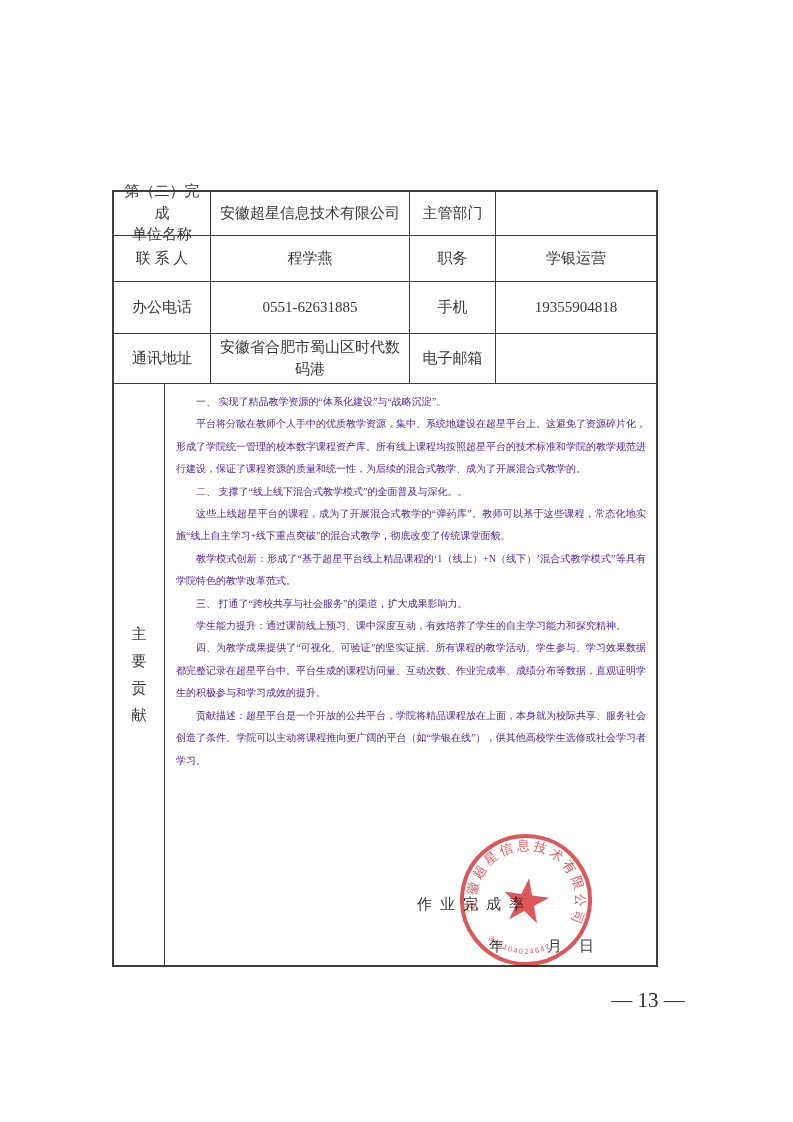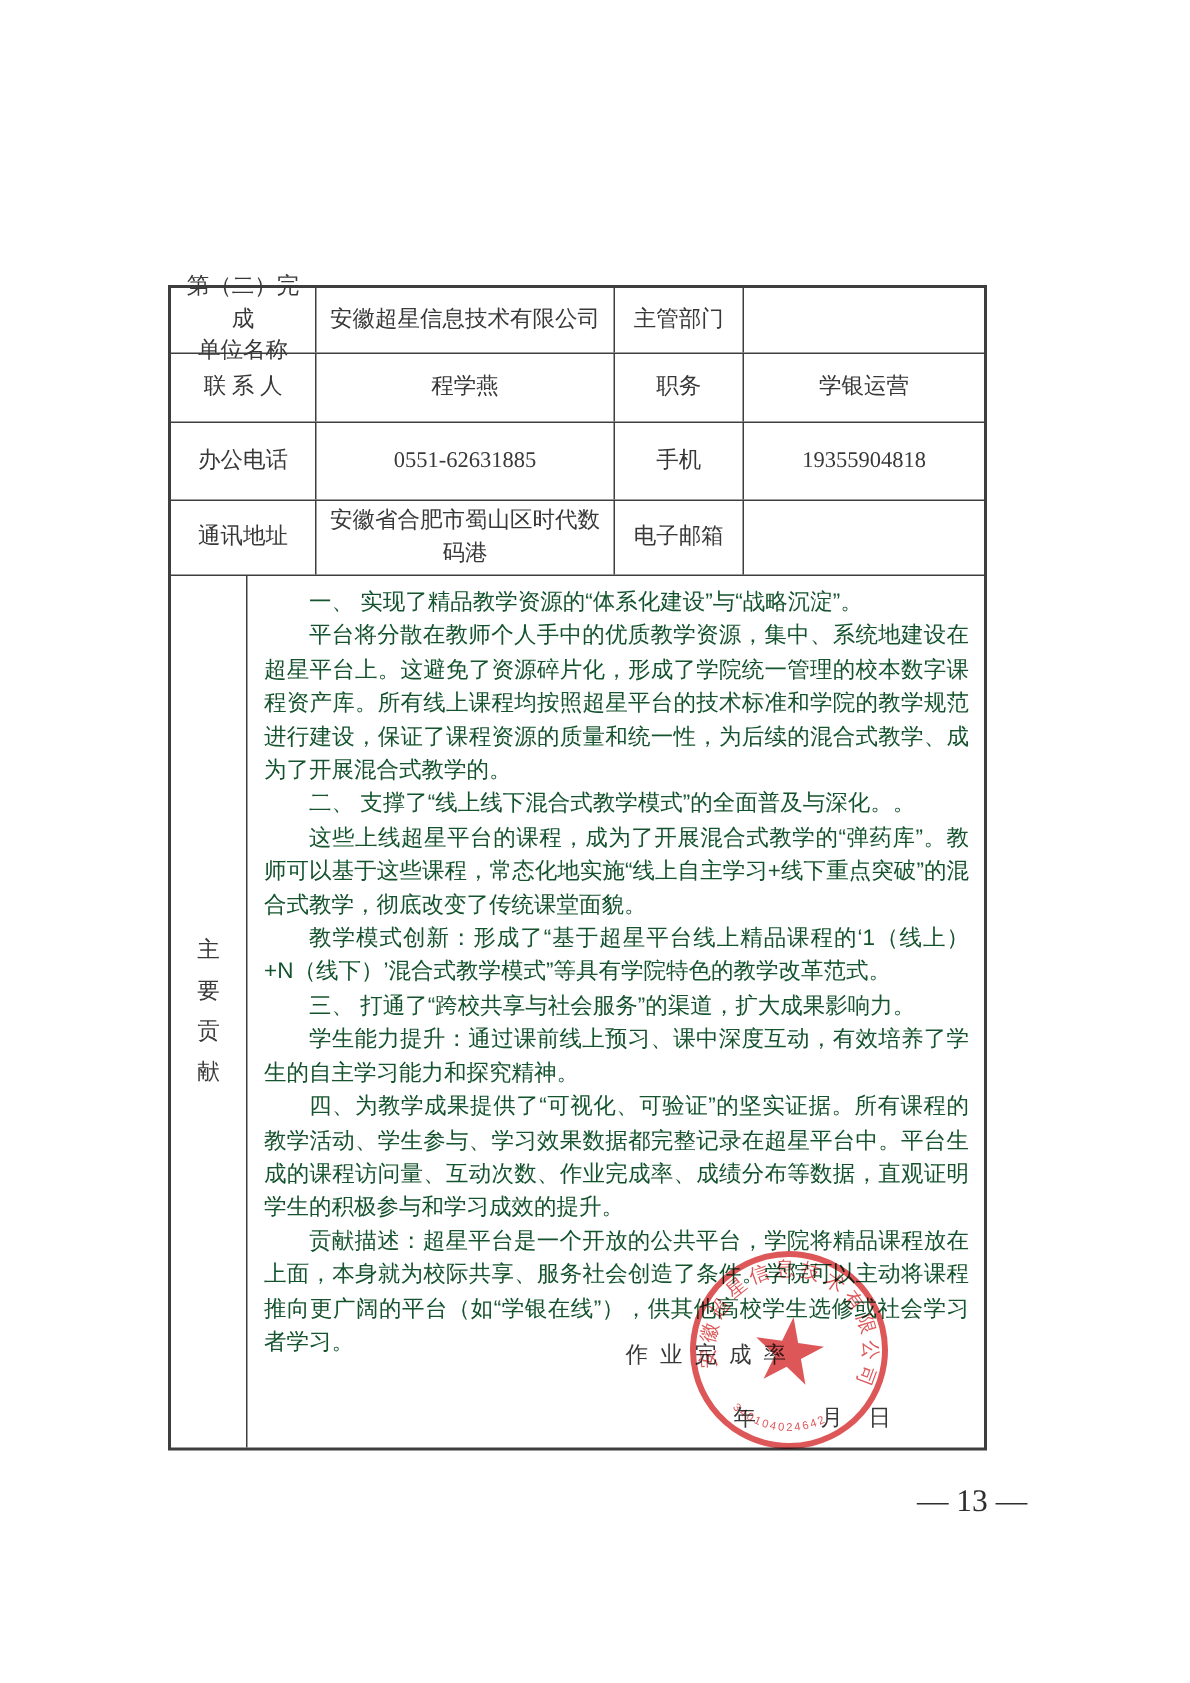--- a/index.html
+++ b/index.html
@@ -31,23 +31,23 @@
   .r5 { height:581px; }
   .contrib-label-cell {
     width:51px; flex-direction:column; justify-content:center;
     line-height:27px; font-size:15px; padding:0;
   }
   .contrib-body {
     flex:1; position:relative; display:block; text-align:left;
     padding:7px 10px 0 11px;
   }
   .contrib-body p {
-    font-size:15px; line-height:22.4px; text-align:justify;
-    text-indent:2em; color:#14532d;
-    font-family:Liberation Sans, sans-serif;
+    font-size:10px; line-height:22.4px; text-align:justify;
+    text-indent:2em; color:#4c1d95;
+    font-family:Liberation Serif, serif;
   }
   .seal-caption {
     position:absolute; left:252px; top:510px;
     font-size:15px; letter-spacing:8px; white-space:nowrap;
   }
   .date-line {
     position:absolute; left:324px; top:552px;
     font-size:15px; white-space:nowrap;
   }
   .date-line .yr { margin-right:43px; }

